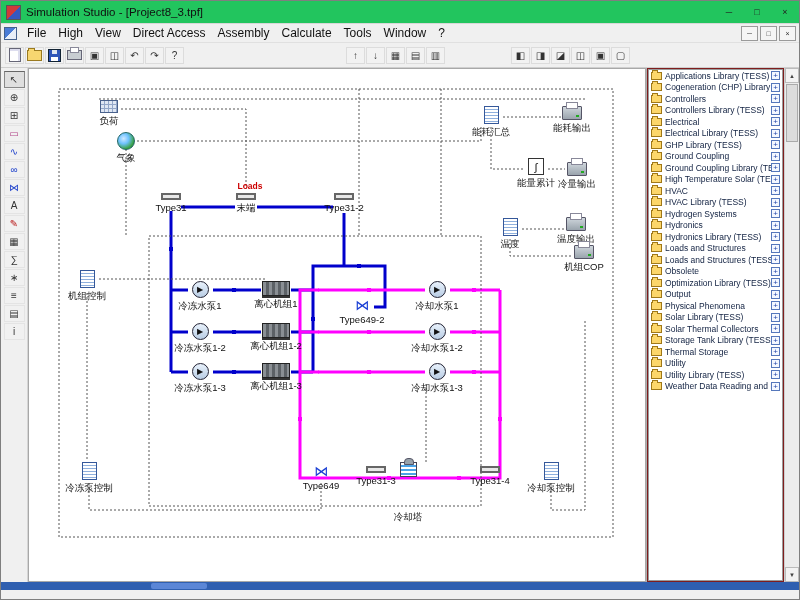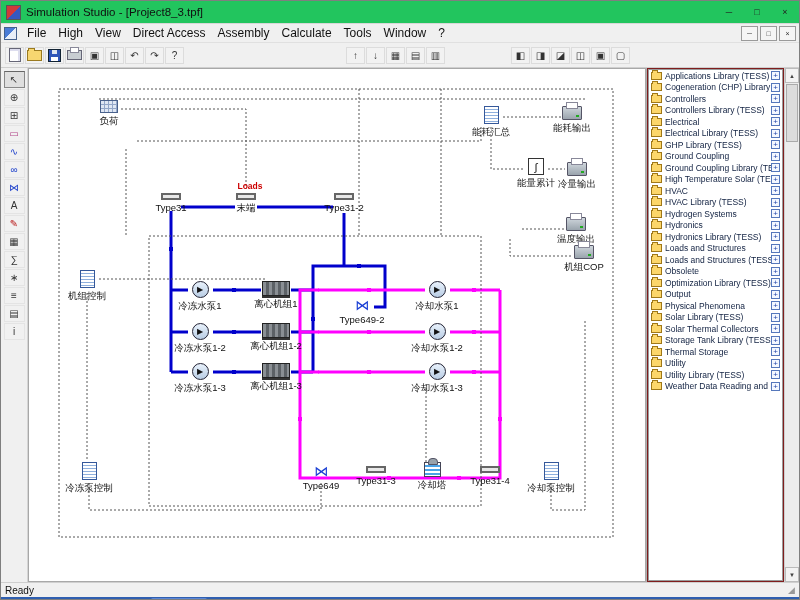--- a/index.html
+++ b/index.html
@@ -219,20 +219,24 @@
           <rect x="443" y="301" width="4" height="4" fill="#ff00ff"></rect>
           <rect x="469" y="348" width="4" height="4" fill="#ff00ff"></rect>
           <rect x="358" y="407" width="4" height="4" fill="#ff00ff"></rect>
           <rect x="428" y="407" width="4" height="4" fill="#ff00ff"></rect>
           <rect x="269" y="348" width="4" height="4" fill="#ff00ff"></rect>
         </svg>
     <div class="node" style="left: 46px; top: 31px;">
           <div class="icon icon-keypad"></div>
           <div class="node-label">负荷</div>
         </div>
+        <div class="node" style="left: 63px; top: 63px;">
+          <div class="icon icon-globe"></div>
+          <div class="node-label">气象</div>
+        </div>
         <div class="node" style="left: 108px; top: 124px;">
           <div class="icon icon-pipe"></div>
           <div class="node-label">Type31</div>
         </div>
         <div class="node" style="left: 183px; top: 124px;">
           <div class="top-label">Loads</div>
           <div class="icon icon-pipe"></div>
           <div class="node-label">末端</div>
         </div>
         <div class="node" style="left: 281px; top: 124px;">
@@ -248,20 +252,24 @@
           <div class="node-label">能耗输出</div>
         </div>
         <div class="node" style="left: 473px; top: 89px;">
           <div class="icon icon-integral">∫</div>
           <div class="node-label">能量累计</div>
         </div>
         <div class="node" style="left: 514px; top: 93px;">
           <div class="icon icon-printer"></div>
           <div class="node-label">冷量输出</div>
         </div>
+        <div class="node" style="left: 447px; top: 149px;">
+          <div class="icon icon-sheet"></div>
+          <div class="node-label">温度</div>
+        </div>
         <div class="node" style="left: 513px; top: 148px; justify-content: center;">
           <div class="icon icon-printer"></div>
           <div class="node-label">温度输出</div>
         </div>
         <div class="node" style="left: 521px; top: 176px;">
           <div class="icon icon-printer"></div>
           <div class="node-label">机组COP</div>
         </div>
         <div class="node" style="left: 24px; top: 201px;">
           <div class="icon icon-sheet"></div>
@@ -312,21 +320,21 @@
           <div class="node-label">冷冻泵控制</div>
         </div>
         <div class="node" style="left: 258px; top: 395px;">
           <div class="icon icon-diverter">⋈</div>
           <div class="node-label">Type649</div>
         </div>
         <div class="node" style="left: 313px; top: 397px;">
           <div class="icon icon-pipe"></div>
           <div class="node-label">Type31-3</div>
         </div>
-        <div class="node" style="left: 369px; top: 393px;">
+        <div class="node" style="left: 345px; top: 393px; gap: 32px;">
           <div class="icon icon-tower"></div>
           <div class="node-label">冷却塔</div>
         </div>
         <div class="node" style="left: 427px; top: 397px;">
           <div class="icon icon-pipe"></div>
           <div class="node-label">Type31-4</div>
         </div>
         <div class="node" style="left: 488px; top: 393px;">
           <div class="icon icon-sheet"></div>
           <div class="node-label">冷却泵控制</div>
@@ -477,22 +485,18 @@
         </div>
       <div class="vscroll">
         <div class="scroll-btn">▲</div>
         <div class="scroll-thumb"></div>
         <div class="scroll-fill"></div>
         <div class="scroll-btn">▼</div>
       </div>
     </div>
   </div>
 
-  <div class="statusbar">
-    <span class="status-text">Ready</span>
-    <span class="grip">◢</span>
-  </div>
 
   <div class="taskbar">
     <div class="task-item"></div>
   </div>
 
 </div>
 
 </body></html>

